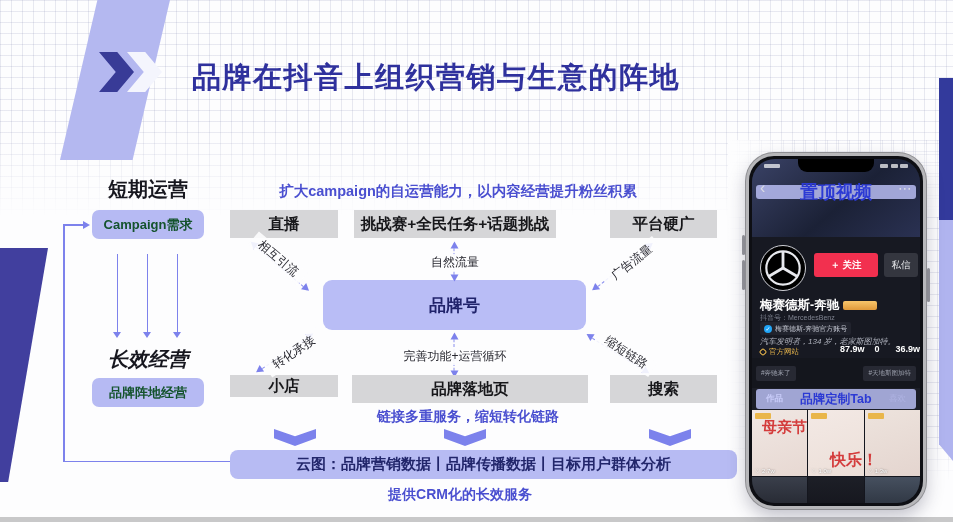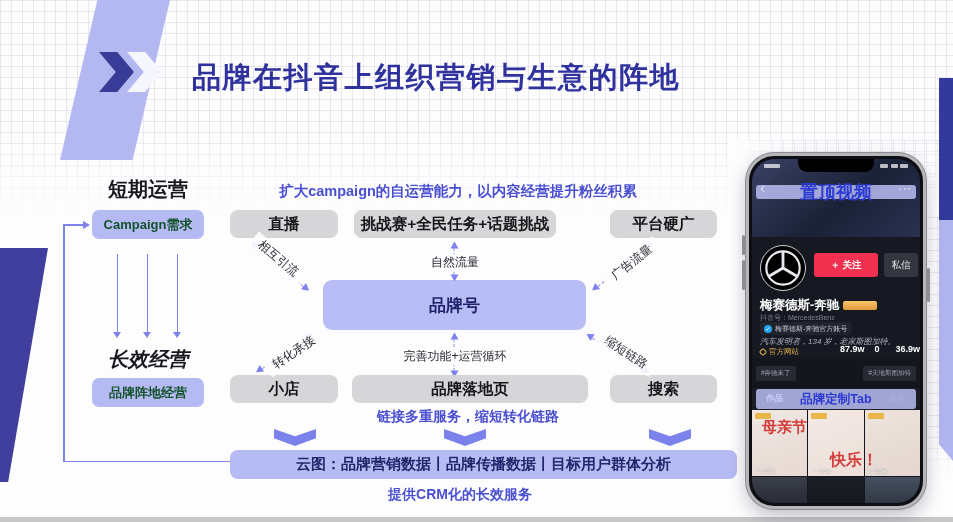--- a/index.html
+++ b/index.html
@@ -36,21 +36,21 @@
 
   
   .title{position:absolute;z-index:3;left:192px;top:58px;font-size:29px;font-weight:800;
     color:#2f319d;letter-spacing:1.5px;white-space:nowrap;}
 
   
   .heading{position:absolute;z-index:3;font-size:20px;font-weight:800;color:#17171f;
     text-align:center;white-space:nowrap;}
   .pbox{position:absolute;z-index:3;background:#b6baf3;border-radius:7px;color:#14532d;
     font-size:13px;font-weight:600;display:flex;align-items:center;justify-content:center;white-space:nowrap;}
-  .gbox{position:absolute;z-index:3;background:#d6d6d8;border-radius:8px;color:#17171a;
+  .gbox{position:absolute;z-index:3;background:#d6d6d8;border-radius:0;color:#17171a;
     font-size:15.5px;font-weight:700;display:flex;align-items:center;justify-content:center;white-space:nowrap;}
   .hub{position:absolute;z-index:3;left:323px;top:280px;width:263px;height:50px;background:#b9bdf6;
     border-radius:9px;color:#20236b;font-size:17px;font-weight:800;
     display:flex;align-items:center;justify-content:center;}
   .cap{position:absolute;z-index:3;color:#4a4fd0;font-weight:700;text-align:center;white-space:nowrap;}
   .edge-label{position:absolute;z-index:4;font-size:12px;color:#26262e;text-align:center;
     white-space:nowrap;background:rgba(253,253,254,.9);padding:0 2px;}
 
   
   .sarrow{position:absolute;z-index:3;width:0;border-left:1.6px solid #7d82ec;}
@@ -174,21 +174,21 @@
   <div class="darrow" style="left:454px;top:334px;width:41px;transform:rotate(90deg);"></div>
   <div class="darrow" style="left:588px;top:335px;width:70px;transform:rotate(32deg);"></div>
 
   <div class="edge-label" style="left:246px;top:250px;width:64px;transform:rotate(40deg);">相互引流</div>
   <div class="edge-label" style="left:415px;top:254px;width:80px;">自然流量</div>
   <div class="edge-label" style="left:600px;top:254px;width:64px;transform:rotate(-38deg);">广告流量</div>
   <div class="edge-label" style="left:262px;top:344px;width:64px;transform:rotate(-34deg);">转化承接</div>
   <div class="edge-label" style="left:392px;top:348px;width:126px;">完善功能+运营循环</div>
   <div class="edge-label" style="left:594px;top:344px;width:64px;transform:rotate(33deg);">缩短链路</div>
 
-  <div class="gbox" style="left:230px;top:375px;width:108px;height:28px;">小店</div>
+  <div class="gbox" style="left:230px;top:375px;width:108px;height:22px;">小店</div>
   <div class="gbox" style="left:352px;top:375px;width:236px;height:28px;">品牌落地页</div>
   <div class="gbox" style="left:610px;top:375px;width:107px;height:28px;">搜索</div>
 
   <div class="cap" style="left:288px;top:408px;width:360px;font-size:14px;">链接多重服务，缩短转化链路</div>
 
   <div class="blockarrow" style="left:274px;top:429px;"></div>
   <div class="blockarrow" style="left:444px;top:429px;"></div>
   <div class="blockarrow" style="left:649px;top:429px;"></div>
 
   <div class="databar">云图：品牌营销数据丨品牌传播数据丨目标用户群体分析</div>

